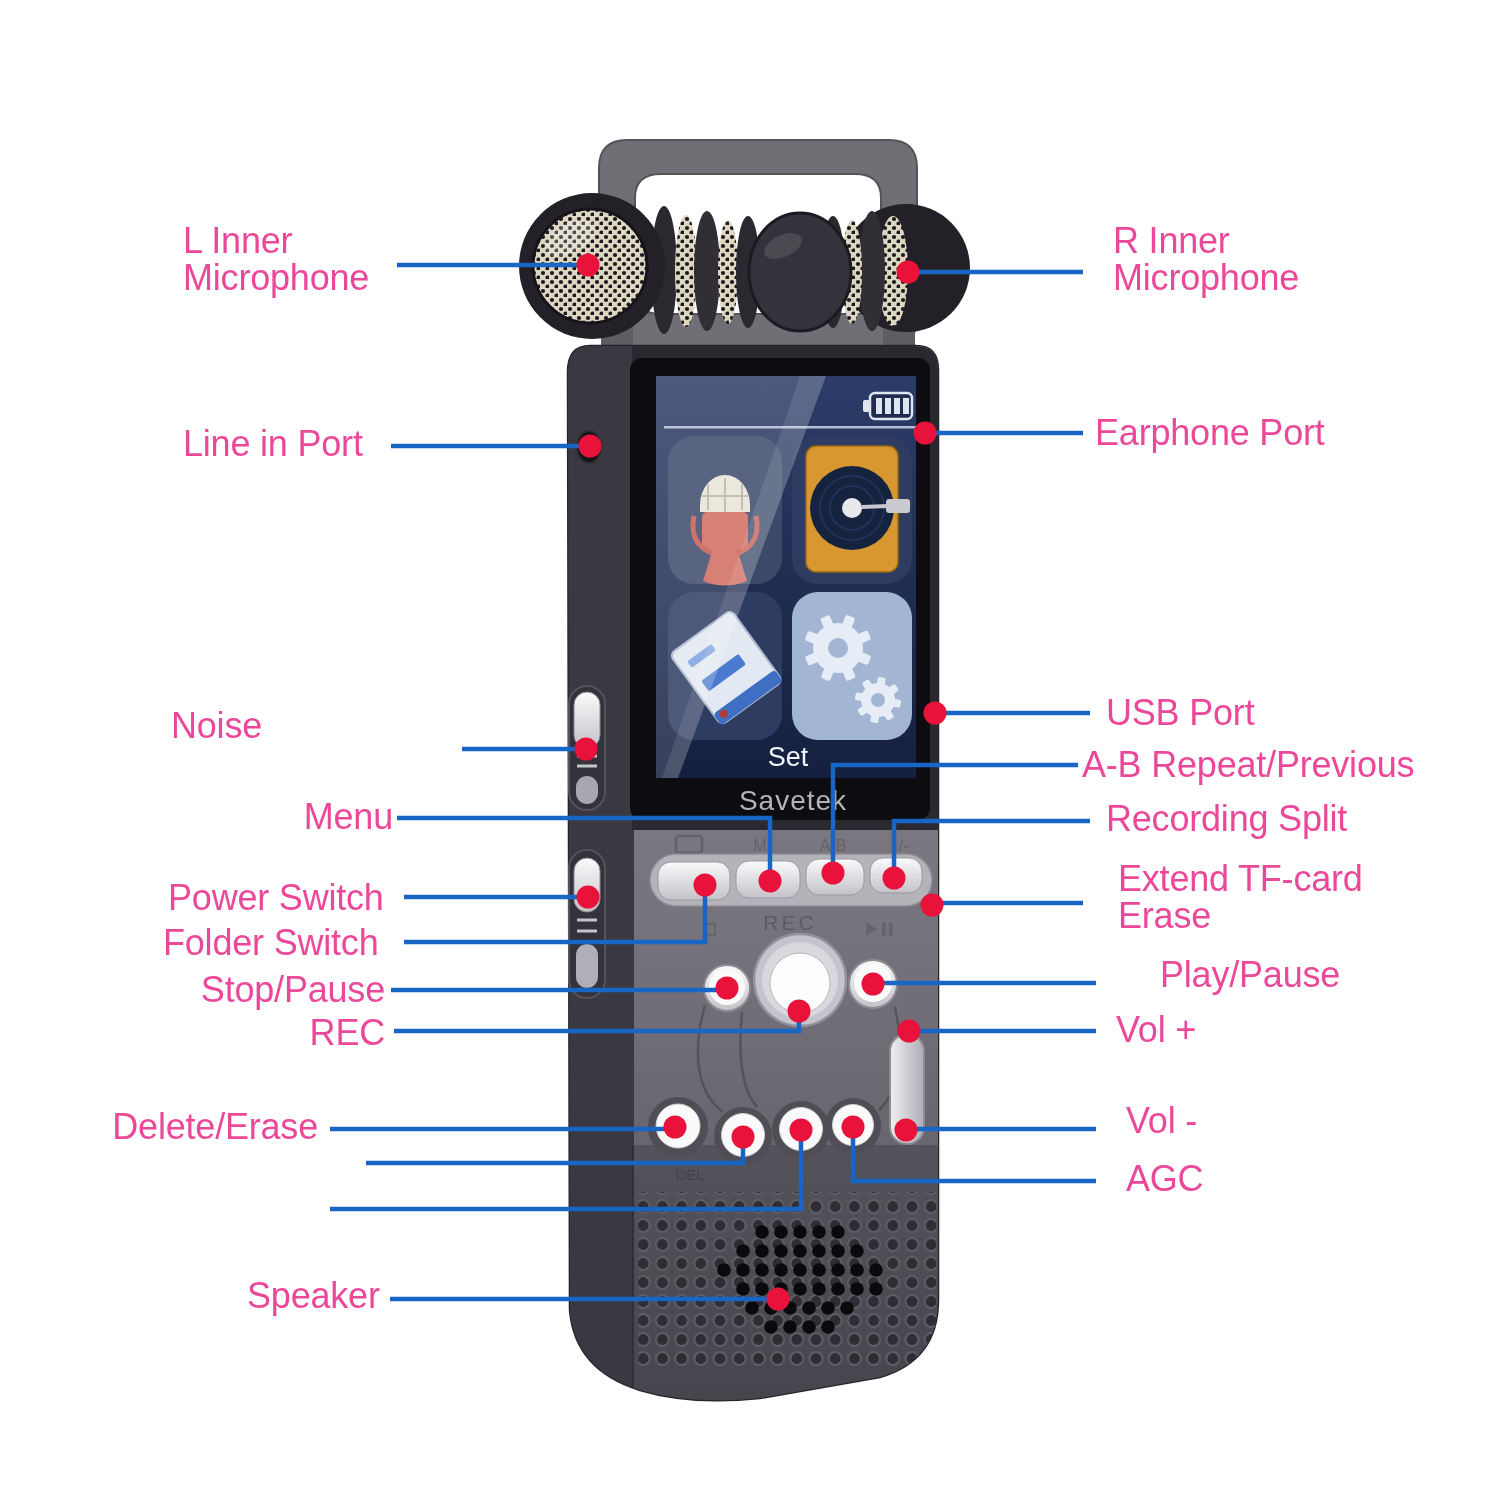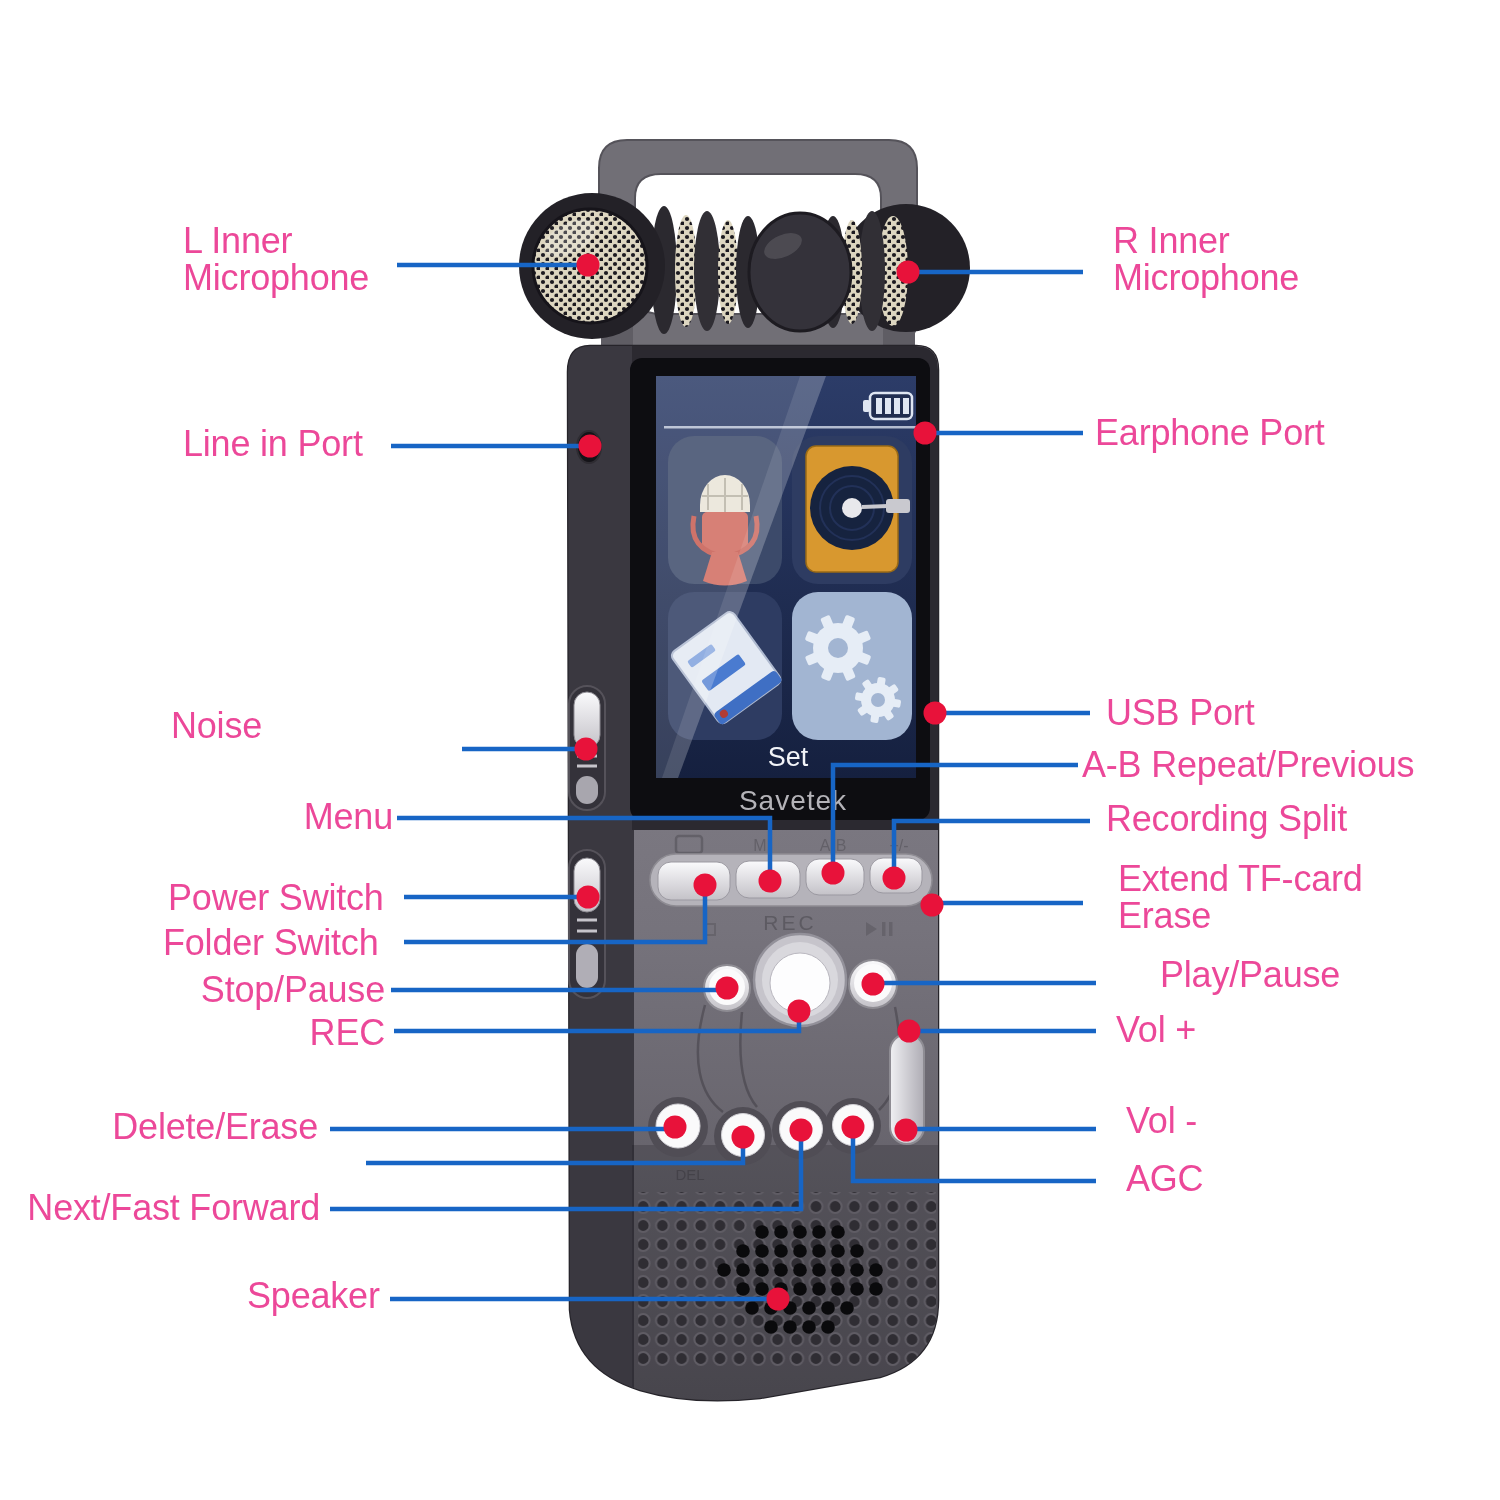--- a/index.html
+++ b/index.html
@@ -356,23 +356,20 @@
 </div>
 <div class="callout ra" style="left:140px;top:971px;width:245px;">
   <div>Stop/Pause</div>
 </div>
 <div class="callout ra" style="left:140px;top:1014px;width:245px;">
   <div>REC</div>
 </div>
 <div class="callout ra" style="left:100px;top:1108px;width:218px;">
   <div>Delete/Erase</div>
 </div>
-<div class="callout ra" style="left:20px;top:1189px;width:300px;">
-  <div>Next/Fast Forward</div>
-</div>
 <div class="callout" style="left:247px;top:1277px;">
   <div>Speaker</div>
 </div>
 
 <div class="callout" style="left:1113px;top:222px;">
   <div>R Inner</div>
   <div>Microphone</div>
 </div>
 <div class="callout" style="left:1095px;top:414px;">
   <div>Earphone Port</div>

